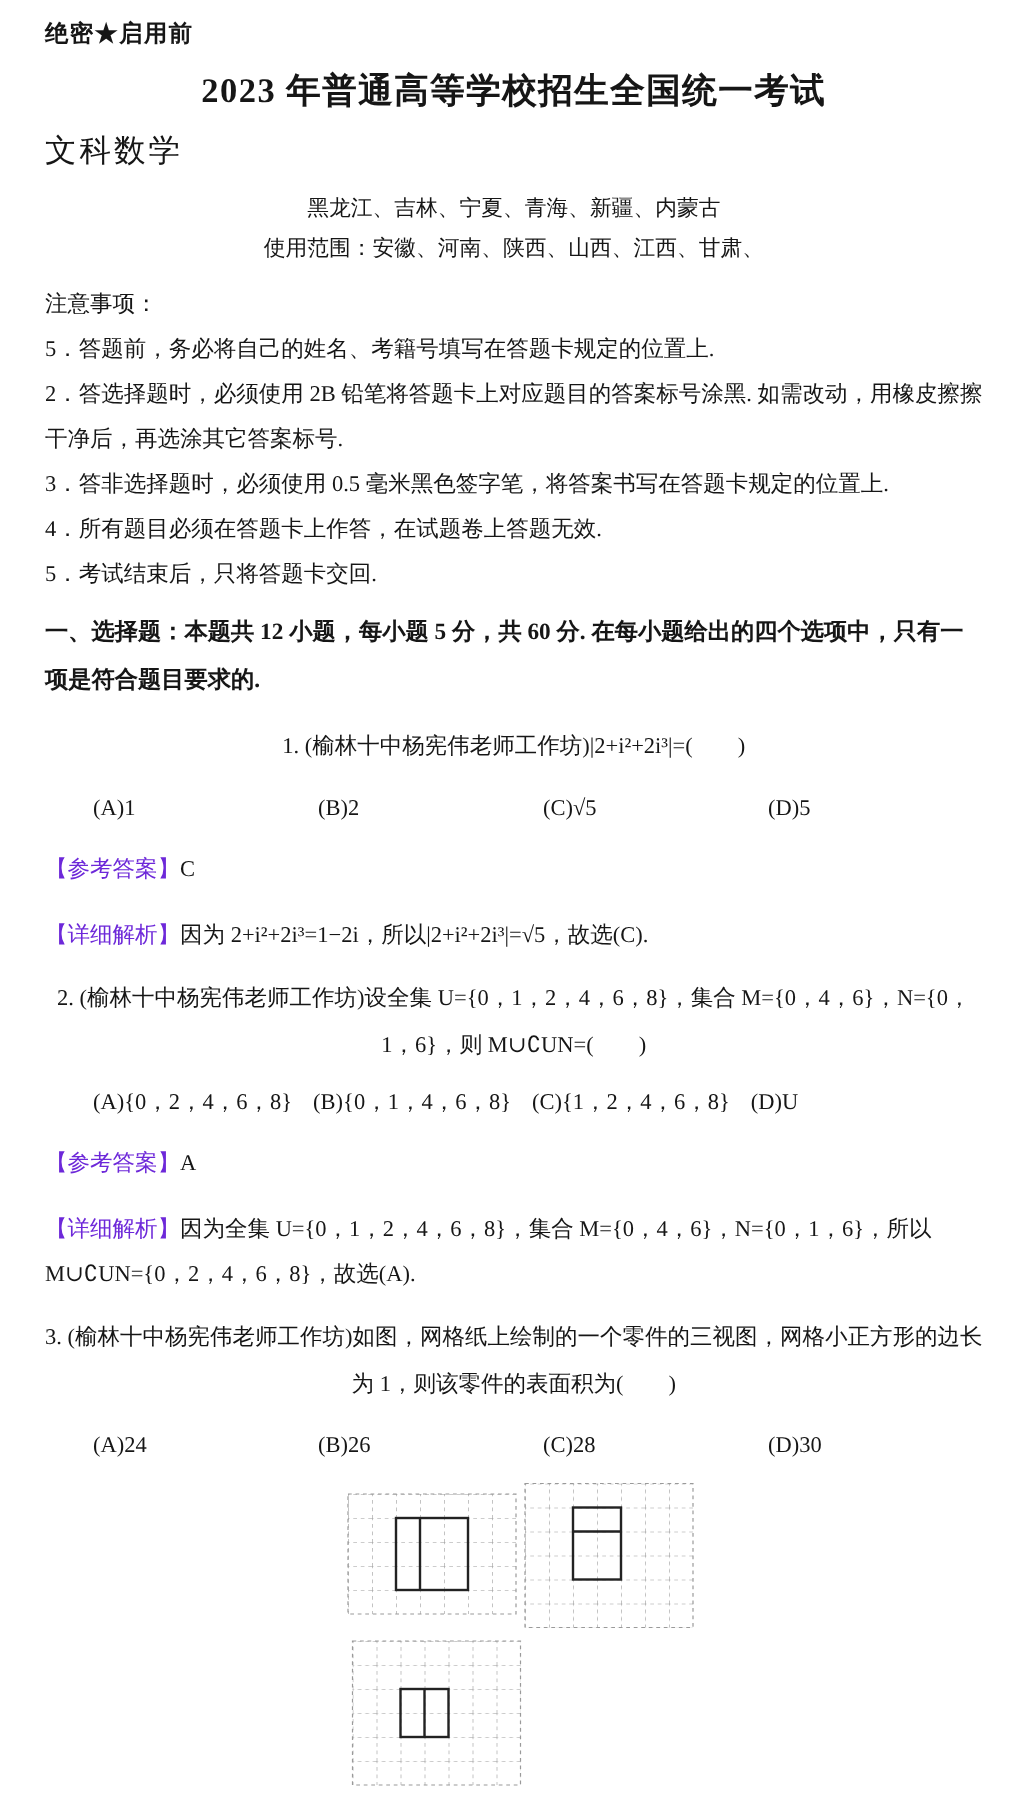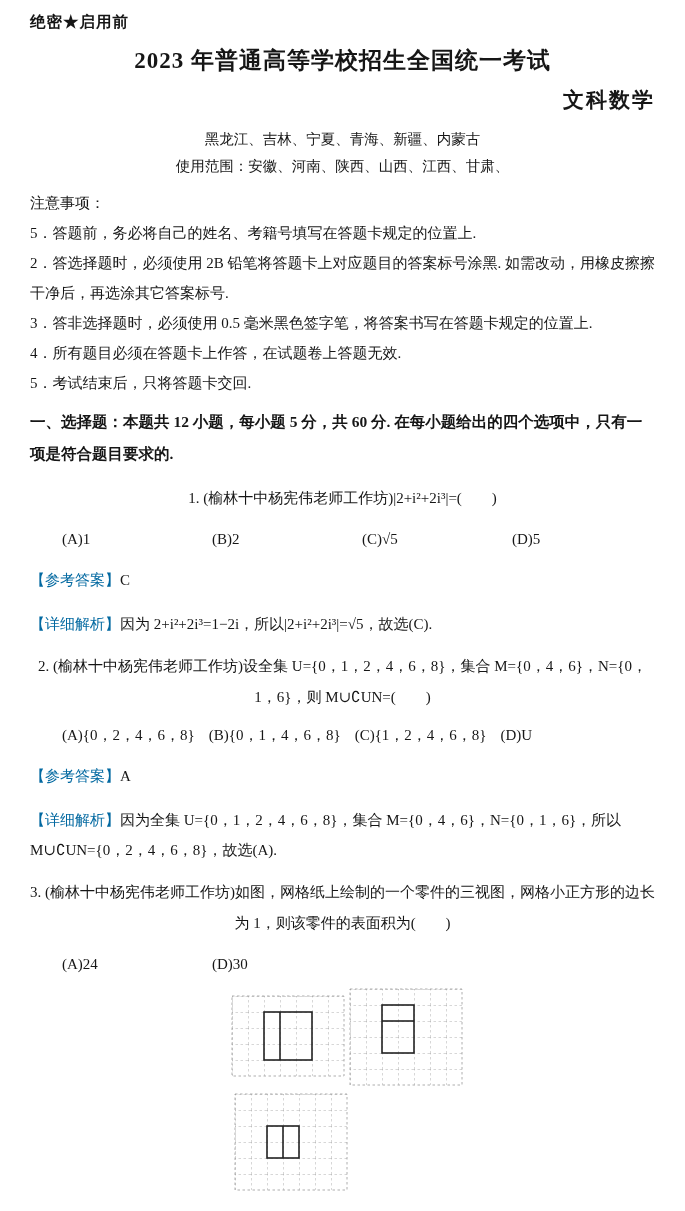--- a/index.html
+++ b/index.html
@@ -23,23 +23,23 @@
     letter-spacing:1px;
   }
   .title {
     text-align:center;
     font-size:23px;
     font-weight:bold;
     margin-top:12px;
     letter-spacing:1px;
   }
   .subject {
-    text-align:right;
+    text-align:left;
     font-size:21px;
-    font-weight:bold;
+    font-weight:normal;
     margin-top:10px;
     letter-spacing:2px;
   }
   .scope {
     text-align:center;
     font-size:14.5px;
     line-height:1.85;
     margin-top:12px;
   }
   .notice { margin-top:8px; }
@@ -62,21 +62,21 @@
   .options-row {
     display:flex;
     gap:14px;
     flex-wrap:wrap;
     padding-left:32px;
     margin-top:10px;
     line-height:1.6;
     align-items:center;
   }
   .ansline { margin-top:14px; line-height:2.0; }
-  .red { color:#0369a1; }
+  .red { color:#6d28d9; }
   .diagram {
     position:relative;
     margin-top:10px;
     height:212px;
   }
 </style>
 </head>
 <body>
 
 <div class="page">
@@ -123,20 +123,22 @@
       <span>(D)U</span>
     </div>
     <p class="ansline"><span class="red">【参考答案】</span><span>A</span></p>
     <p class="ansline"><span class="red">【详细解析】</span><span>因为全集 U={0，1，2，4，6，8}，集合 M={0，4，6}，N={0，1，6}，所以 M∪∁UN={0，2，4，6，8}，故选(A).</span></p>
   </div>
 
   <div>
     <p class="stem">3. (榆林十中杨宪伟老师工作坊)如图，网格纸上绘制的一个零件的三视图，网格小正方形的边长为 1，则该零件的表面积为(　　)</p>
     <div class="options-grid">
       <span>(A)24</span>
+      <span>(B)26</span>
+      <span>(C)28</span>
       <span>(D)30</span>
     </div>
 
     <div class="diagram">
       <svg width="625" height="212" viewBox="0 0 625 212">
         <defs>
           <pattern id="gridcell" width="16" height="16" patternUnits="userSpaceOnUse">
             <path d="M16 0 H0 V16" fill="none" stroke="#9a9a9a" stroke-width="0.8" stroke-dasharray="2.5 2.5"></path>
           </pattern>
         </defs>

